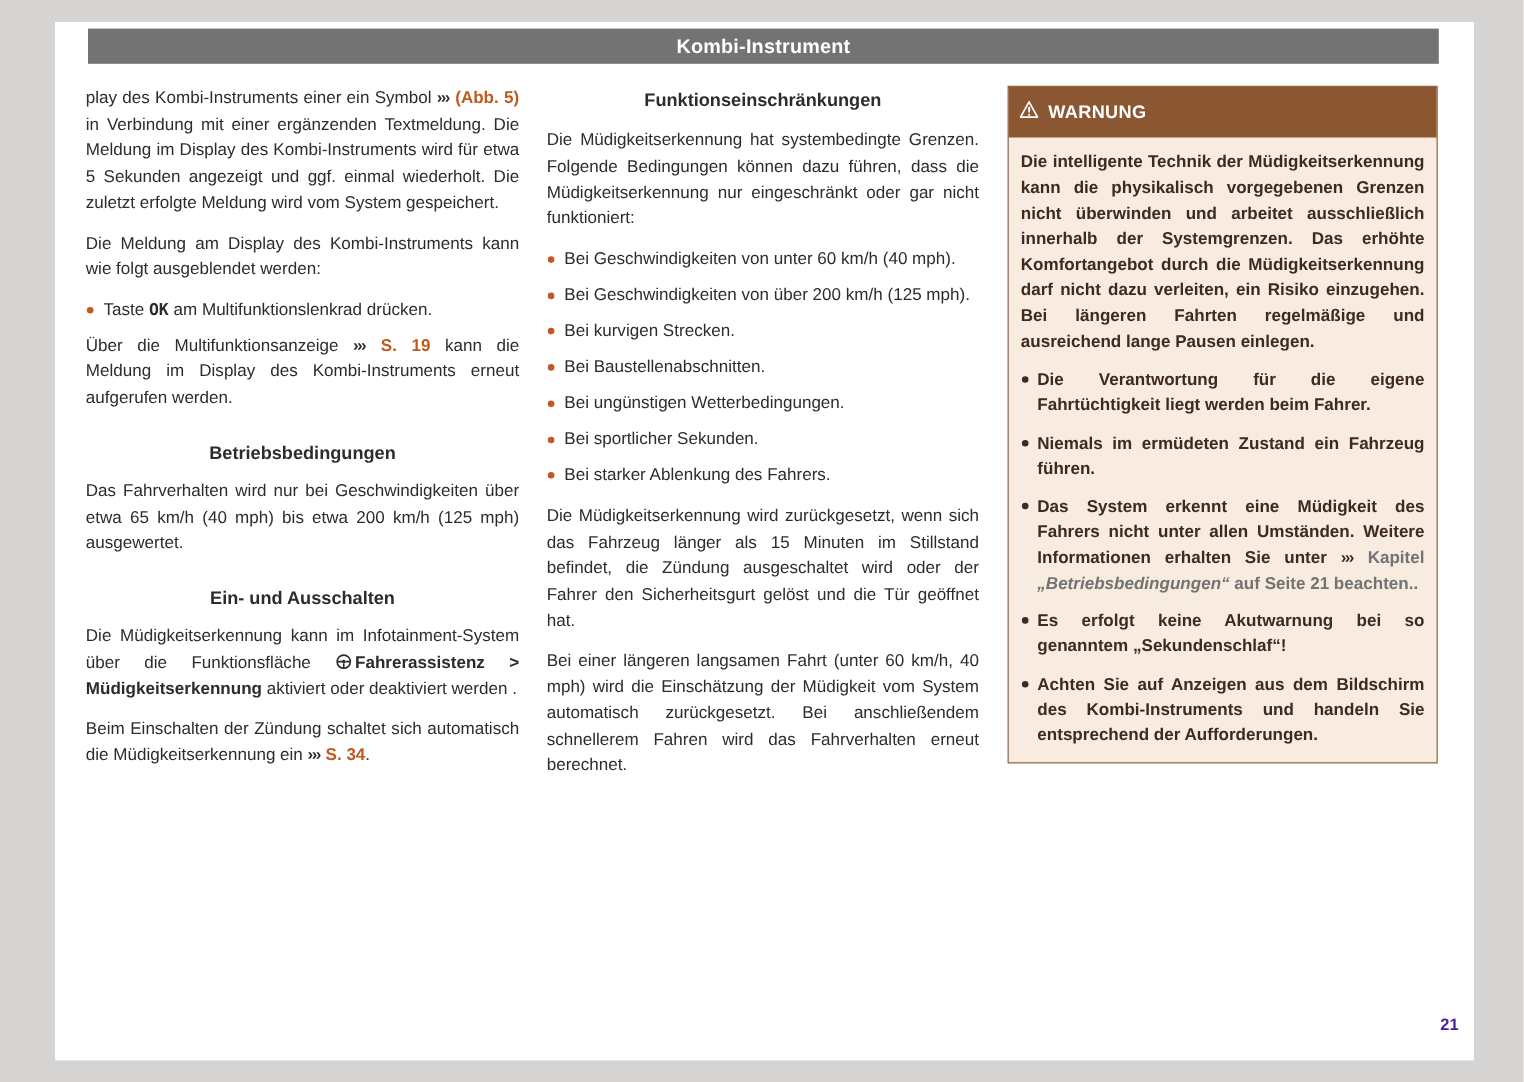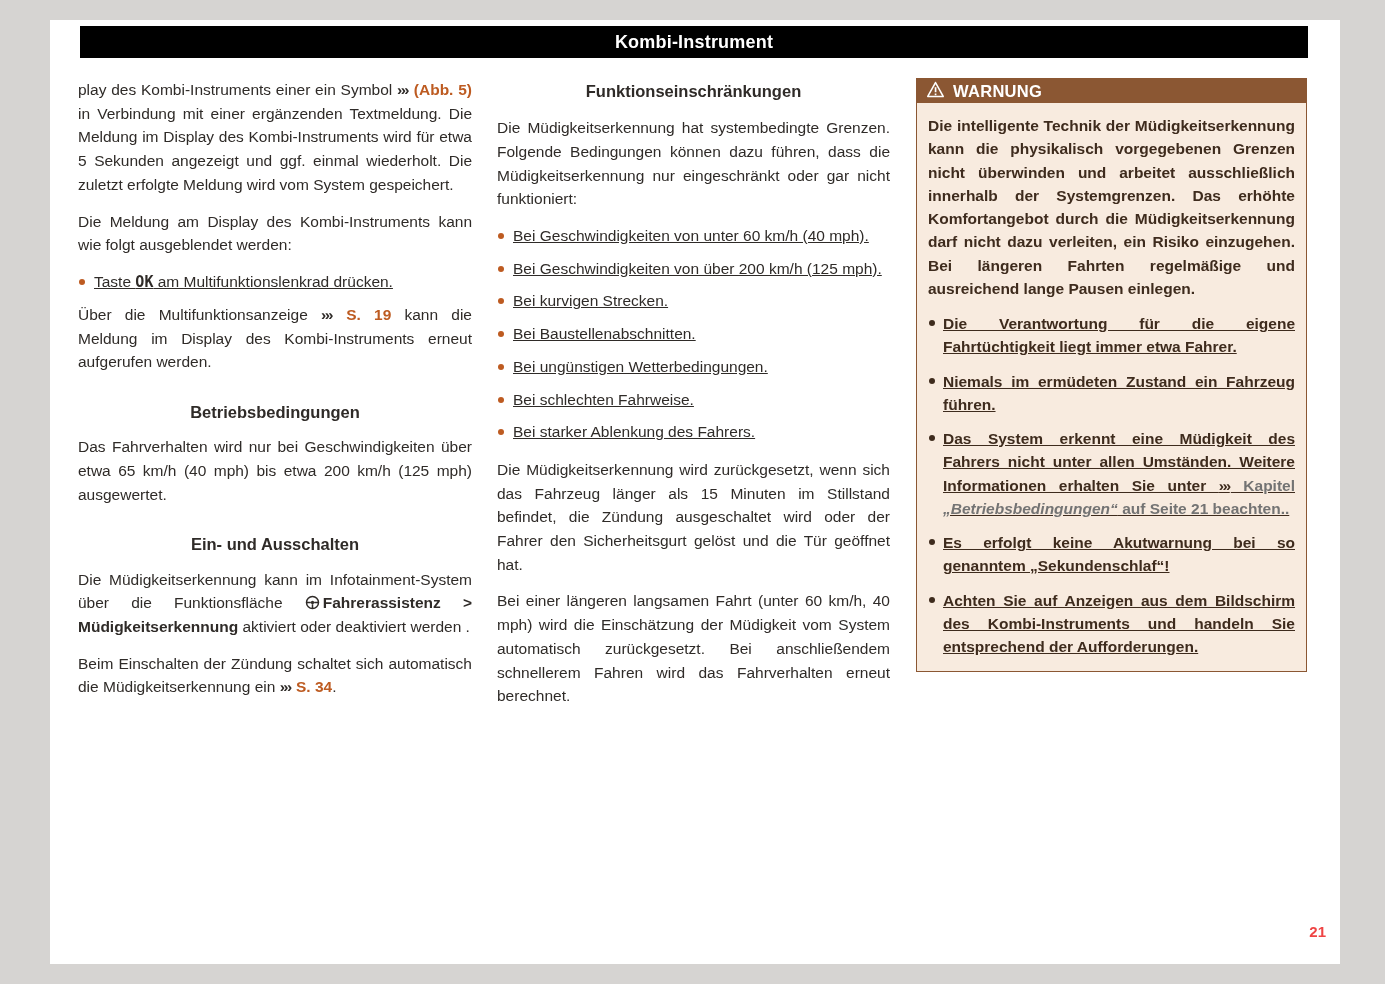--- a/index.html
+++ b/index.html
@@ -11,67 +11,67 @@
     overflow: hidden;
     font-family: "Liberation Sans", "DejaVu Sans", sans-serif;
   }
   .page {
     position: absolute; left: 50px; top: 20px;
     width: 1290px; height: 944px;
     background: #ffffff;
   }
   .titlebar {
     position: absolute; left: 30px; right: 32px; top: 6px; height: 32px;
-    background: #000000; color: #ffffff;
+    background: #737373; color: #ffffff;
     display: flex; align-items: center; justify-content: center;
     font-size: 18px; font-weight: bold; letter-spacing: 0.2px;
   }
   .col {
     position: absolute; top: 58px;
     font-size: 15.5px; line-height: 1.53; color: #2f2b28;
     text-align: justify;
   }
   .col-left { left: 28px;  width: 394px; }
   .col-mid  { left: 447px; width: 393px; }
   .col p { margin: 0 0 13px; }
   .h { font-weight: bold; font-size: 16.5px; margin: 26px 0 10px; text-align: center; color: #2f2b28; }
   .h-first { margin-top: 1px; margin-bottom: 12px; }
   .chev { font-weight: bold; letter-spacing: -1.5px; margin-right: 1px; }
   .ref { color: #bd5b21; font-weight: bold; }
   .menu-path { font-weight: bold; }
   .key { font-family: "DejaVu Sans Mono", monospace; font-weight: bold; font-size: 15px; }
   .bullet { display: flex; margin: 0 0 9px; }
   .dot { flex: 0 0 auto; width: 6px; height: 6px; border-radius: 50%; background: #bd5b21; margin: 9px 9px 0 1px; }
-  .btext { flex: 1; text-decoration: underline; }
+  .btext { flex: 1; }
   .fn-icon svg { vertical-align: -2px; margin-right: 3px; }
   .bullet-group { margin-bottom: 14px; }
 
   .warning {
     position: absolute; left: 866px; top: 58px; width: 391px;
     border: 1px solid #8b5733; background: #f8ebdf;
   }
   .warn-header {
-    background: #8b5733; color: #ffffff; height: 24px;
+    background: #8b5733; color: #ffffff; height: 46px;
     display: flex; align-items: center; gap: 8px; padding: 0 9px;
     font-weight: bold; font-size: 16.5px; letter-spacing: 0.3px;
   }
   .warn-body {
     padding: 11px 11px 13px;
     color: #3e2b1d; font-weight: bold;
     font-size: 15.5px; line-height: 1.5; text-align: justify;
   }
   .warn-body p { margin: 0 0 12px; }
   .wbullet { display: flex; margin: 0 0 11px; }
   .wbullet:last-child { margin-bottom: 0; }
   .wdot { flex: 0 0 auto; width: 6px; height: 6px; border-radius: 50%; background: #3e2b1d; margin: 8px 8px 0 1px; }
   .wref { color: #737373; }
   .wref-i { font-style: italic; }
   .pagenum {
     position: absolute; right: 14px; bottom: 24px;
-    font-weight: bold; font-size: 15px; color: #ef4444;
+    font-weight: bold; font-size: 15px; color: #4c1d95;
   }
 </style>
 </head>
 <body>
 
 <div class="page">
 
   <div class="titlebar">
     <span>Kombi-Instrument</span>
   </div>
@@ -121,21 +121,21 @@
       <div class="bullet">
           <span class="dot"></span>
           <span class="btext">Bei Baustellenabschnitten.</span>
         </div>
       <div class="bullet">
           <span class="dot"></span>
           <span class="btext">Bei ungünstigen Wetterbedingungen.</span>
         </div>
       <div class="bullet">
           <span class="dot"></span>
-          <span class="btext">Bei schlechten Fahrweise.</span>
+          <span class="btext">Bei sportlicher Sekunden.</span>
         </div>
       <div class="bullet">
           <span class="dot"></span>
           <span class="btext">Bei starker Ablenkung des Fahrers.</span>
         </div>
     </div>
 
     <p>Die Müdigkeitserkennung wird zurückgesetzt, wenn sich das Fahrzeug länger als 15 Minuten im Stillstand befindet, die Zündung ausgeschaltet wird oder der Fahrer den Sicherheitsgurt gelöst und die Tür geöffnet hat.</p>
     <p>Bei einer längeren langsamen Fahrt (unter 60 km/h, 40 mph) wird die Einschätzung der Müdigkeit vom System automatisch zurückgesetzt. Bei anschließendem schnellerem Fahren wird das Fahrverhalten erneut berechnet.</p>
   </div>
@@ -147,21 +147,21 @@
             <rect x="11" y="8" width="2.2" height="6.5" fill="#ffffff"></rect>
             <rect x="11" y="16.2" width="2.2" height="2.2" fill="#ffffff"></rect>
           </svg></span>
       <span>WARNUNG</span>
     </div>
     <div class="warn-body">
       <p>Die intelligente Technik der Müdigkeitserkennung kann die physikalisch vorgegebenen Grenzen nicht überwinden und arbeitet ausschließlich innerhalb der Systemgrenzen. Das erhöhte Komfortangebot durch die Müdigkeitserkennung darf nicht dazu verleiten, ein Risiko einzugehen. Bei längeren Fahrten regelmäßige und ausreichend lange Pausen einlegen.</p>
 
       <div class="wbullet">
           <span class="wdot"></span>
-          <span class="btext">Die Verantwortung für die eigene Fahrtüchtigkeit liegt immer etwa Fahrer.</span>
+          <span class="btext">Die Verantwortung für die eigene Fahrtüchtigkeit liegt werden beim Fahrer.</span>
         </div>
       <div class="wbullet">
           <span class="wdot"></span>
           <span class="btext">Niemals im ermüdeten Zustand ein Fahrzeug führen.</span>
         </div>
 
       <div class="wbullet">
         <span class="wdot"></span>
         <span class="btext"><span>Das System erkennt eine Müdigkeit des Fahrers nicht unter allen Umständen. Weitere Informationen erhalten Sie unter </span><span class="chev">›››</span><span class="wref"> Kapitel </span><span class="wref wref-i">„Betriebsbedingungen“</span><span class="wref"> auf Seite 21 beachten..</span></span>
       </div>

